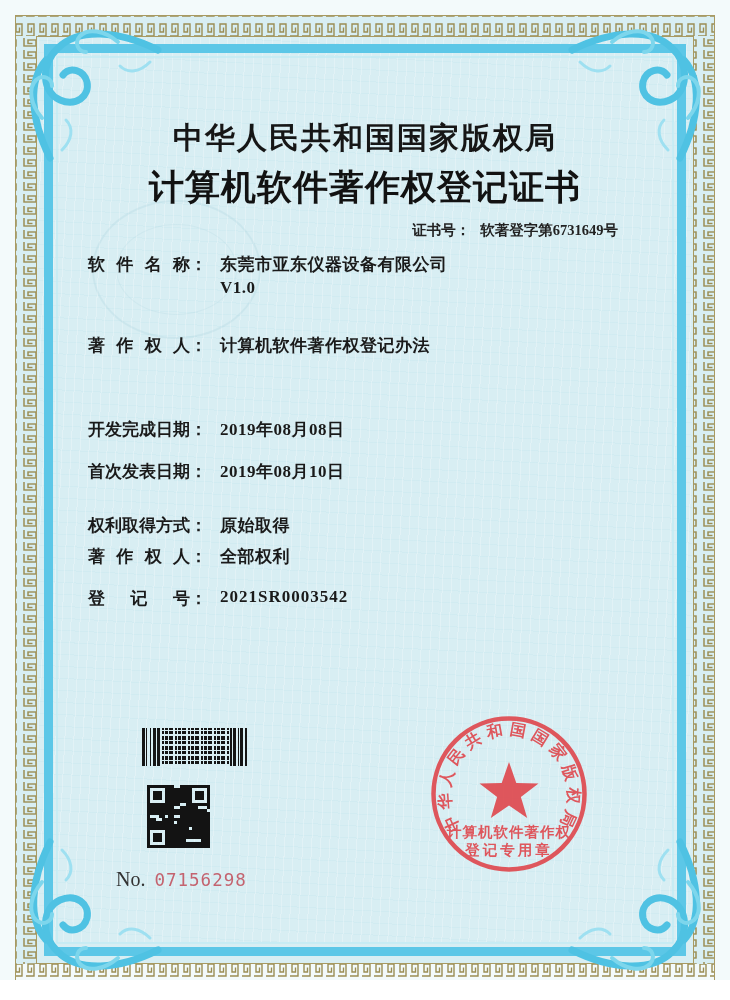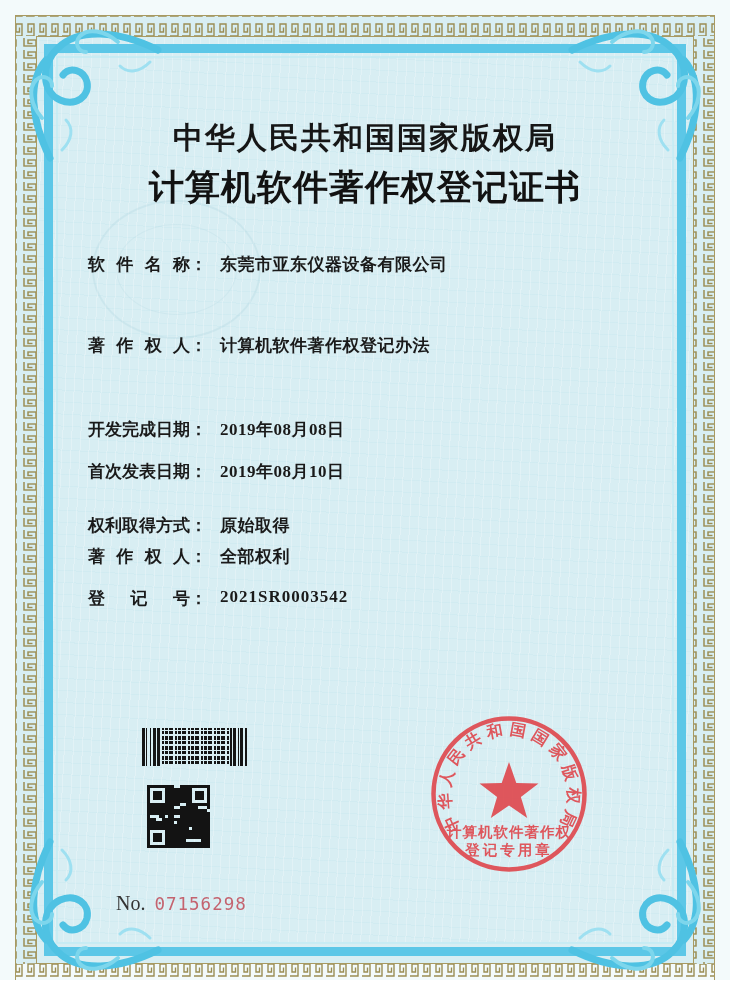--- a/index.html
+++ b/index.html
@@ -32,21 +32,21 @@
   .statement .ind{padding-left:35px;}
   .bc{position:absolute;left:142px;top:728px;width:108px;height:38px;display:flex;}
   .bc-seg1{width:18px;background:repeating-linear-gradient(90deg,#151515 0 3px,transparent 3px 4px,#151515 4px 5px,transparent 5px 8px,#151515 8px 9px,transparent 9px 11px,#151515 11px 14px,transparent 14px 15px,#151515 15px 18px);}
   .bc-mid{flex:1;background-color:#151515;
      background-image:repeating-linear-gradient(90deg,#d8eef3 0 2px,transparent 2px 4px,#d8eef3 4px 5px,transparent 5px 8px,#d8eef3 8px 9px,transparent 9px 13px),
                       repeating-linear-gradient(0deg,#d8eef3 0 2px,transparent 2px 5px,#d8eef3 5px 6px,transparent 6px 10px);}
   .bc-seg3{width:20px;background:repeating-linear-gradient(90deg,#151515 0 2px,transparent 2px 3px,#151515 3px 6px,transparent 6px 8px,#151515 8px 9px,transparent 9px 10px,#151515 10px 13px,transparent 13px 15px,#151515 15px 17px,transparent 17px 20px);}
   .qr{position:absolute;left:147px;top:785px;width:63px;height:63px;display:grid;
       grid-template-rows:repeat(21,1fr);grid-template-columns:repeat(21,1fr);}
   .qr div{background:#131313;}
-  .serial{position:absolute;left:116px;top:892px;display:flex;align-items:baseline;gap:9px;}
+  .serial{position:absolute;left:116px;top:868px;display:flex;align-items:baseline;gap:9px;}
   .serial .pfx{font-size:20px;color:#333;}
   .serial .num{font-size:17.5px;letter-spacing:1px;color:#c4636f;
       font-family:"DejaVu Sans Mono","Liberation Mono",monospace;}
   .seal{position:absolute;left:429px;top:714px;width:160px;height:160px;z-index:3;opacity:.92;}
   .seal-date{position:absolute;left:429px;top:864px;width:160px;text-align:center;
       font-size:19px;font-weight:700;letter-spacing:.5px;color:#161616;z-index:2;}
 </style>
 </head>
 <body>
 
@@ -88,26 +88,30 @@
     <use href="#cornerFl" transform="translate(0,1000) scale(1,-1)"></use>
     <use href="#cornerFl" transform="translate(730,1000) scale(-1,-1)"></use>
   </svg>
 
   <div class="ghost"></div>
 
   <div class="content">
     <div class="authority">中华人民共和国国家版权局</div>
     <div class="cert-title">计算机软件著作权登记证书</div>
 
+    <div class="certline">
+      <span class="lbl">证书号：</span><span>软著登字第6731649号</span>
+    </div>
 
     <div class="row" style="top:253px">
       <span class="flabel">软件名称</span>
         <span class="colon">：</span>
       <span class="fvalue">
         <div class="vline">东莞市亚东仪器设备有限公司</div>
+        <div class="vline">V1.0</div>
       </span>
     </div>
 
     <div class="row" style="top:334px">
       <span class="flabel">著作权人</span>
         <span class="colon">：</span>
       <span class="fvalue">计算机软件著作权登记办法</span>
     </div>
 
     <div class="row" style="top:418px">

